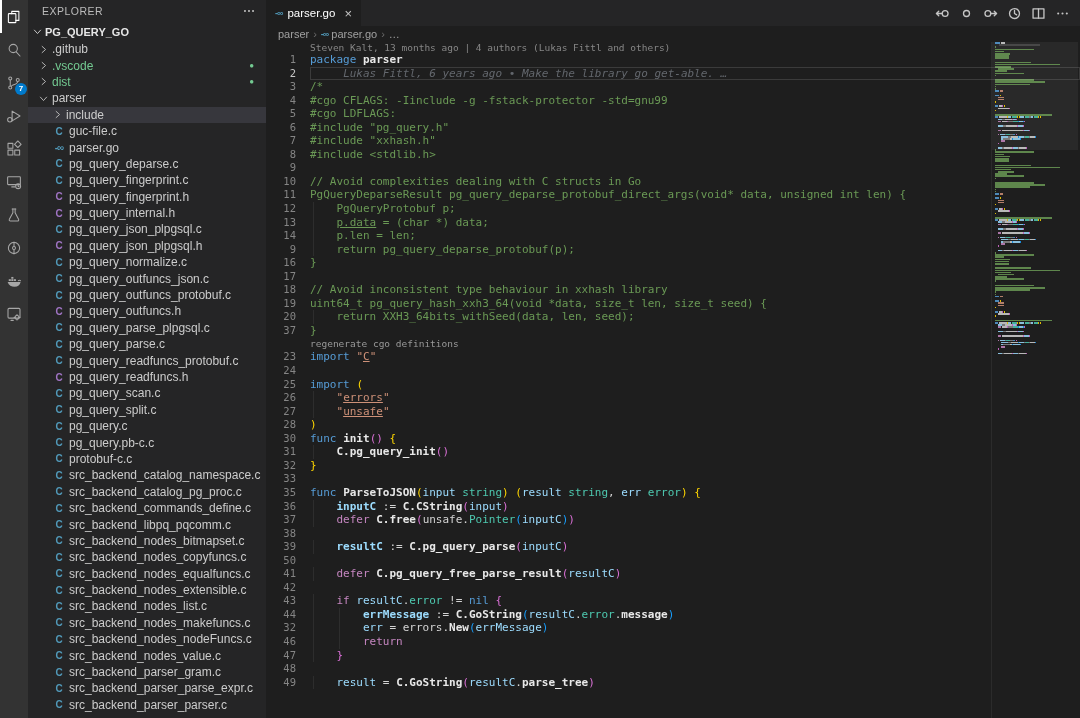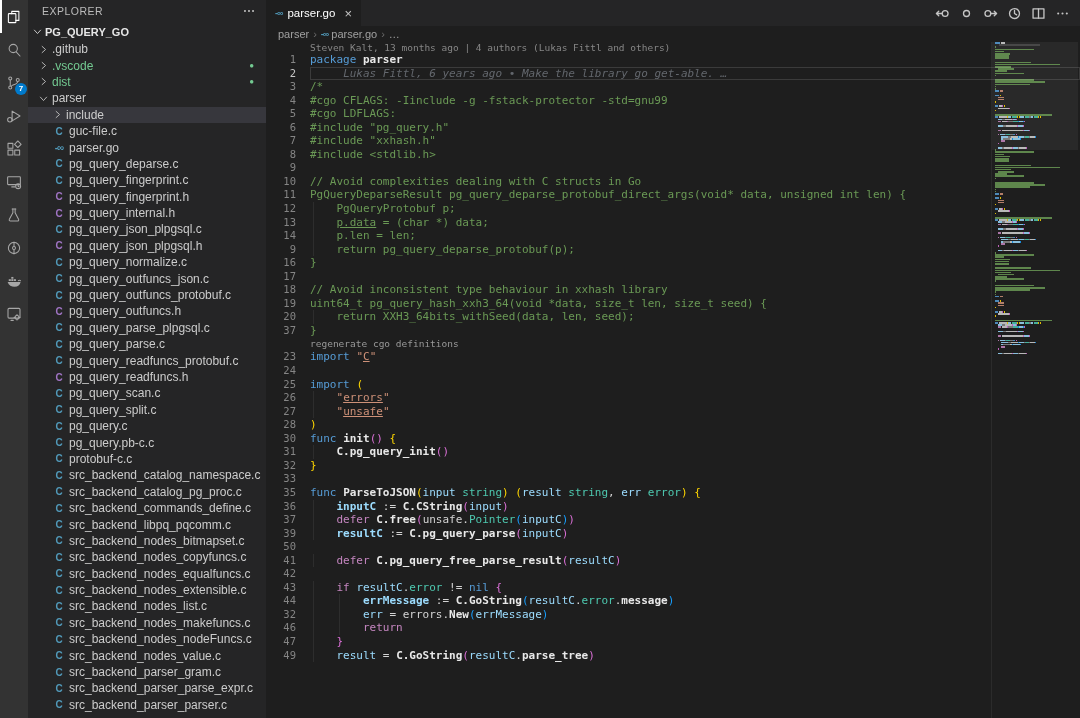--- a/index.html
+++ b/index.html
@@ -1273,20 +1273,24 @@
         </div>
         <div class="crow">
           <div class="num">36</div>
           <div class="lc"><span class="guide" style="left: 2.5px;"></span><span class="tk-txt">    </span><span class="tk-vab">inputC</span><span class="tk-txt"> := </span><span class="tk-fn">C.CString</span><span class="tk-b2">(</span><span class="tk-var">input</span><span class="tk-b2">)</span></div>
         </div>
         <div class="crow">
           <div class="num">37</div>
           <div class="lc"><span class="guide" style="left: 2.5px;"></span><span class="tk-txt">    </span><span class="tk-ctl">defer</span><span class="tk-txt"> </span><span class="tk-fn">C.free</span><span class="tk-b2">(</span><span class="tk-txt">unsafe.</span><span class="tk-typ">Pointer</span><span class="tk-b3">(</span><span class="tk-var">inputC</span><span class="tk-b3">)</span><span class="tk-b2">)</span></div>
         </div>
         <div class="crow">
+          <div class="num">38</div>
+          <div class="lc"></div>
+        </div>
+        <div class="crow">
           <div class="num">39</div>
           <div class="lc"><span class="guide" style="left: 2.5px;"></span><span class="tk-txt">    </span><span class="tk-vab">resultC</span><span class="tk-txt"> := </span><span class="tk-fn">C.pg_query_parse</span><span class="tk-b2">(</span><span class="tk-var">inputC</span><span class="tk-b2">)</span></div>
         </div>
         <div class="crow">
           <div class="num">50</div>
           <div class="lc"></div>
         </div>
         <div class="crow">
           <div class="num">41</div>
           <div class="lc"><span class="guide" style="left: 2.5px;"></span><span class="tk-txt">    </span><span class="tk-ctl">defer</span><span class="tk-txt"> </span><span class="tk-fn">C.pg_query_free_parse_result</span><span class="tk-b2">(</span><span class="tk-var">resultC</span><span class="tk-b2">)</span></div>
@@ -1307,20 +1311,24 @@
           <div class="num">32</div>
           <div class="lc"><span class="guide" style="left: 2.5px;"></span><span class="guide" style="left: 28.98px;"></span><span class="tk-txt">        </span><span class="tk-var">err</span><span class="tk-txt"> = </span><span class="tk-txt">errors.</span><span class="tk-fn">New</span><span class="tk-b3">(</span><span class="tk-var">errMessage</span><span class="tk-b3">)</span></div>
         </div>
         <div class="crow">
           <div class="num">46</div>
           <div class="lc"><span class="guide" style="left: 2.5px;"></span><span class="guide" style="left: 28.98px;"></span><span class="tk-txt">        </span><span class="tk-ctl">return</span></div>
         </div>
         <div class="crow">
           <div class="num">47</div>
           <div class="lc"><span class="guide" style="left: 2.5px;"></span><span class="tk-txt">    </span><span class="tk-b2">}</span></div>
+        </div>
+        <div class="crow">
+          <div class="num">48</div>
+          <div class="lc"></div>
         </div>
         <div class="crow">
           <div class="num">49</div>
           <div class="lc"><span class="guide" style="left: 2.5px;"></span><span class="tk-txt">    </span><span class="tk-var">result</span><span class="tk-txt"> = </span><span class="tk-fn">C.GoString</span><span class="tk-b2">(</span><span class="tk-var">resultC</span><span class="tk-txt">.</span><span class="tk-fn">parse_tree</span><span class="tk-b2">)</span></div>
         </div>
       </div>
   </div>
 </div>
 
 </body></html>

